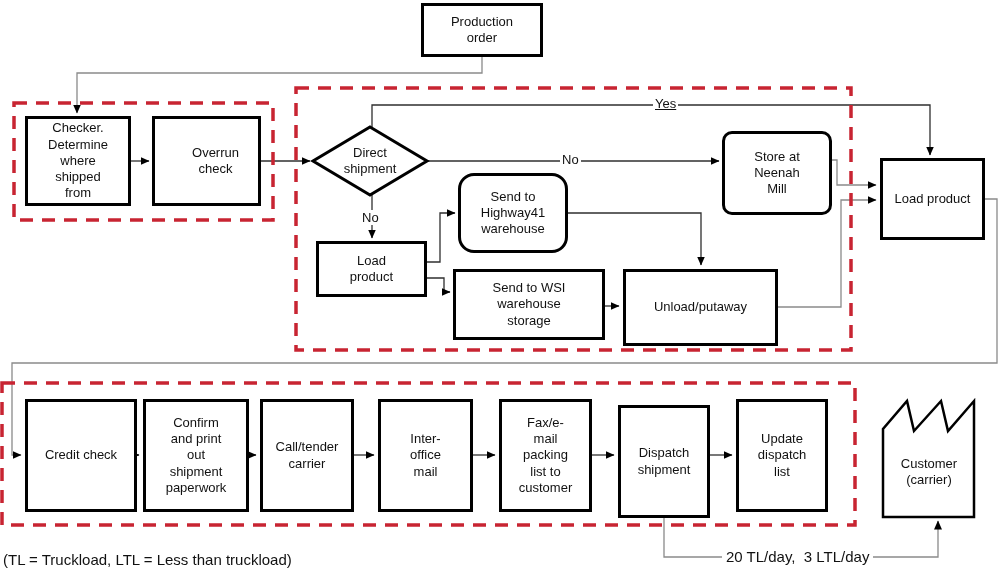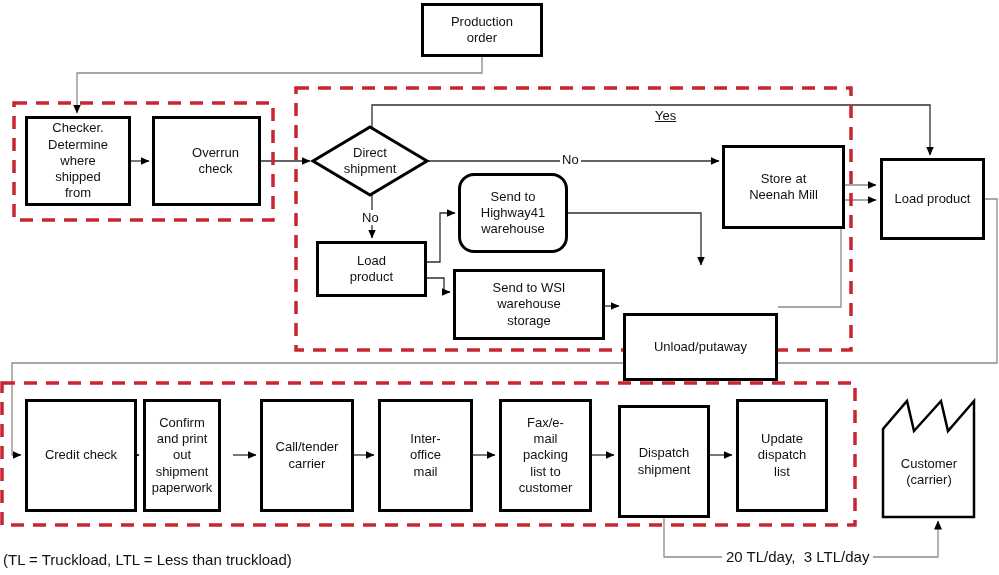--- a/index.html
+++ b/index.html
@@ -76,49 +76,49 @@
   </div>
 
   <div class="node" style="left:25px; top:116px; width:106px; height:90px;">
     <span>Checker. Determine where shipped from</span>
   </div>
 
   <div class="node narrow" style="left:152px; top:116px; width:109px; height:90px;padding-left:28px;">
     <span>Overrun check</span>
   </div>
 
-  <div class="node" style="left:722px; top:145px; width:123px; height:84px;">
+  <div class="node" style="left:722px; top:131px; width:110px; height:84px;border-radius:10px;">
     <span>Store at Neenah Mill</span>
   </div>
 
   <div class="node narrow" style="left:880px; top:158px; width:105px; height:82px;">
     <span>Load product</span>
   </div>
 
   <div class="node" style="left:316px; top:241px; width:111px; height:56px;">
     <span>Load product</span>
   </div>
 
   <div class="node" style="left:458px; top:173px; width:110px; height:80px;border-radius:16px;">
     <span>Send to Highway41 warehouse</span>
   </div>
 
   <div class="node" style="left:453px; top:269px; width:152px; height:71px;">
     <span>Send to WSI warehouse storage</span>
   </div>
 
-  <div class="node" style="left:623px; top:269px; width:155px; height:68px;margin-top:44px;">
+  <div class="node" style="left:623px; top:269px; width:155px; height:77px;">
     <span>Unload/putaway</span>
   </div>
 
   <div class="node narrow" style="left:25px; top:399px; width:112px; height:113px;">
     <span>Credit check</span>
   </div>
 
-  <div class="node" style="left:143px; top:399px; width:78px; height:113px;">
+  <div class="node" style="left:143px; top:399px; width:106px; height:113px;">
     <span>Confirm and print out shipment paperwork</span>
   </div>
 
   <div class="node" style="left:260px; top:399px; width:94px; height:113px;">
     <span>Call/tender carrier</span>
   </div>
 
   <div class="node" style="left:499px; top:399px; width:93px; height:113px;">
     <span>Fax/e-mail packing list to customer</span>
   </div>
@@ -136,20 +136,20 @@
   </div>
 
   <div class="diamond-label" style="left:325px; top:147px; width:90px; height:28px;">
     <span>Direct shipment</span>
   </div>
 
   <div class="factory-label" style="left:884px; top:442px; width:90px; height:60px;">
     <span>Customer (carrier)</span>
   </div>
 
-  <div class="free-label" style="left:653px; top:108px;text-decoration:underline;">Yes</div>
+  <div class="free-label" style="left:653px; top:96px;text-decoration:underline;">Yes</div>
   <div class="free-label" style="left:560px; top:152px;">No</div>
   <div class="free-label" style="left:360px; top:210px;">No</div>
 
   <div class="note on-line" style="left:722px; top:548px;">20 TL/day,  3 LTL/day</div>
   <div class="note" style="left:3px; top:551px;">(TL = Truckload, LTL = Less than truckload)</div>
 
 </div>
 
 </body></html>

